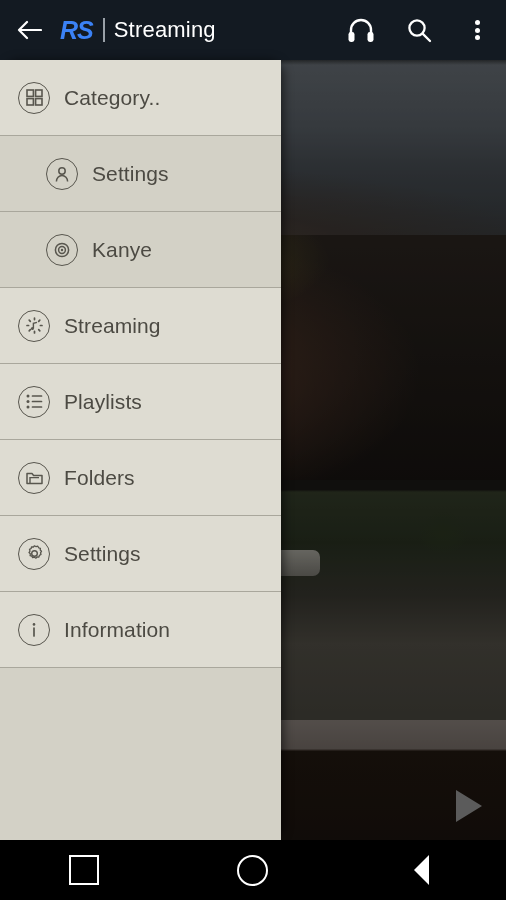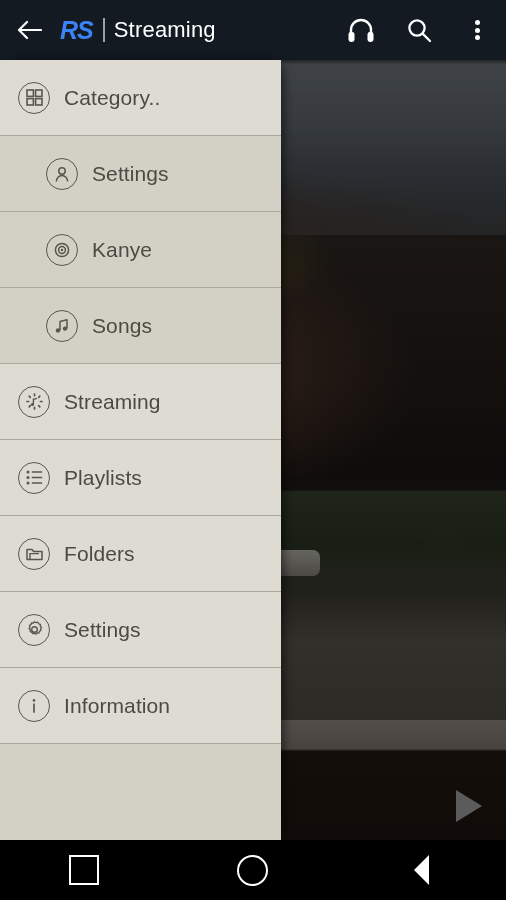--- a/index.html
+++ b/index.html
@@ -283,30 +283,20 @@
       <div class="ic">
         <svg width="18" height="18" viewBox="0 0 18 18" aria-hidden="true">
           <circle cx="9" cy="9" r="6.6" stroke="#58564e" stroke-width="1.5" fill="none"></circle>
           <circle cx="9" cy="9" r="3.4" stroke="#58564e" stroke-width="1.5" fill="none"></circle>
           <circle cx="9" cy="9" r="1.2" fill="#58564e"></circle>
         </svg>
       </div>
       <div class="lbl">Kanye</div>
     </div>
 
-    <div class="row sub">
-      <div class="ic">
-        <svg width="18" height="18" viewBox="0 0 18 18" aria-hidden="true">
-          <path d="M7 13.2 V4.6 L14 2.8 V11.4" stroke="#58564e" stroke-width="1.5" fill="none" stroke-linejoin="round"></path>
-          <circle cx="5" cy="13.4" r="2.2" fill="#58564e"></circle>
-          <circle cx="12" cy="11.6" r="2.2" fill="#58564e"></circle>
-        </svg>
-      </div>
-      <div class="lbl">Songs</div>
-    </div>
 
     <div class="row top">
       <div class="ic">
         <svg width="19" height="19" viewBox="0 0 19 19" aria-hidden="true">
           <g stroke="#58564e" stroke-width="1.7" stroke-linecap="round">
             <path d="M9.5 2 v1.6"></path>
               <path d="M14.8 4.2 l-1.1 1.1"></path>
               <path d="M17 9.5 h-1.6"></path>
             <path d="M14.8 14.8 l-1.1-1.1"></path>
               <path d="M9.5 17 v-1.6"></path>

